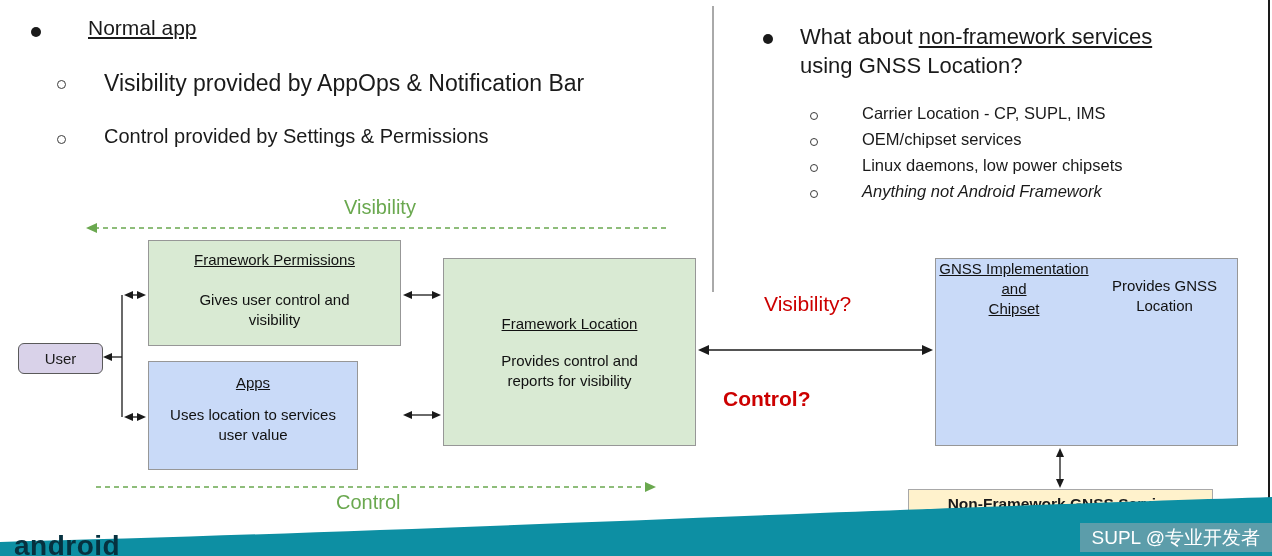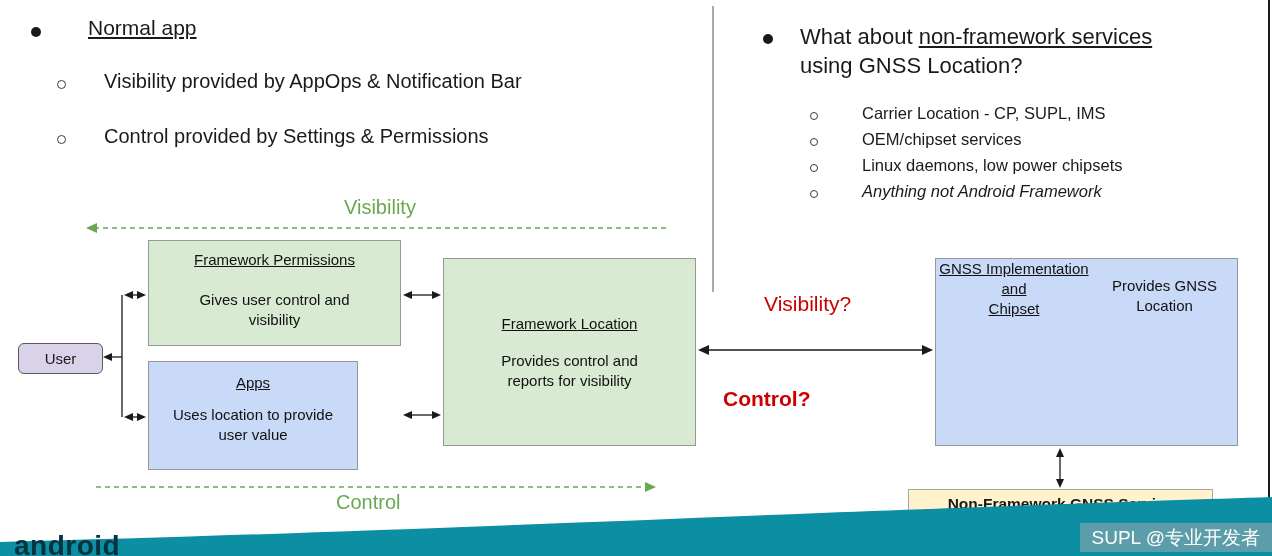--- a/index.html
+++ b/index.html
@@ -17,21 +17,21 @@
   .d-l2a { left:57px; top:80px;  width:9px;  height:9px; }
   .d-l2b { left:57px; top:135px; width:9px;  height:9px; }
   .d-r1 { left:763px; top:34px;  width:10px; height:10px; }
   .d-r2a { left:810px; top:112px; width:8px; height:8px; }
   .d-r2b { left:810px; top:138px; width:8px; height:8px; }
   .d-r2c { left:810px; top:164px; width:8px; height:8px; }
   .d-r2d { left:810px; top:190px; width:8px; height:8px; }
 
   
   .left-title  { left:88px;  top:16px;  font-size:21px; text-decoration:underline; }
-  .left-item-0 { left:104px; top:70px;  font-size:20px; }
+  .left-item-0 { left:104px; top:70px;  font-size:23px; }
   .left-item-1 { left:104px; top:125px; font-size:20px; }
   .right-title { left:800px; top:22px;  font-size:22px; line-height:29px; width:378px; }
   .right-title .u { text-decoration:underline; }
   .right-item  { left:862px; font-size:16.5px; }
   .r0 { top:104px; } .r1 { top:130px; } .r2 { top:156px; } .r3 { top:182px; font-style:italic; }
 
   .visibility-label { left:344px; top:196px; font-size:20px; color:#6aa84f; }
   .control-label    { left:336px; top:491px; font-size:20px; color:#6aa84f; }
   .visibility-q     { left:764px; top:292px; font-size:21px; color:#cc0000; }
   .control-q        { left:723px; top:387px; font-size:21px; color:#cc0000;font-weight:bold; }
@@ -159,21 +159,21 @@
     <div class="box-title">Framework Permissions</div>
     <div class="box-body">
       <div>Gives user control and</div>
       <div>visibility</div>
     </div>
   </div>
 
   <div class="box blue apps-box">
     <div class="box-title">Apps</div>
     <div class="box-body">
-      <div>Uses location to provide</div>
+      <div>Uses location to services</div>
       <div>user value</div>
     </div>
   </div>
 
   <div class="box green fl-box">
     <div class="box-title">Framework Location</div>
     <div class="box-body">
       <div>Provides control and</div>
       <div>reports for visibility</div>
     </div>

